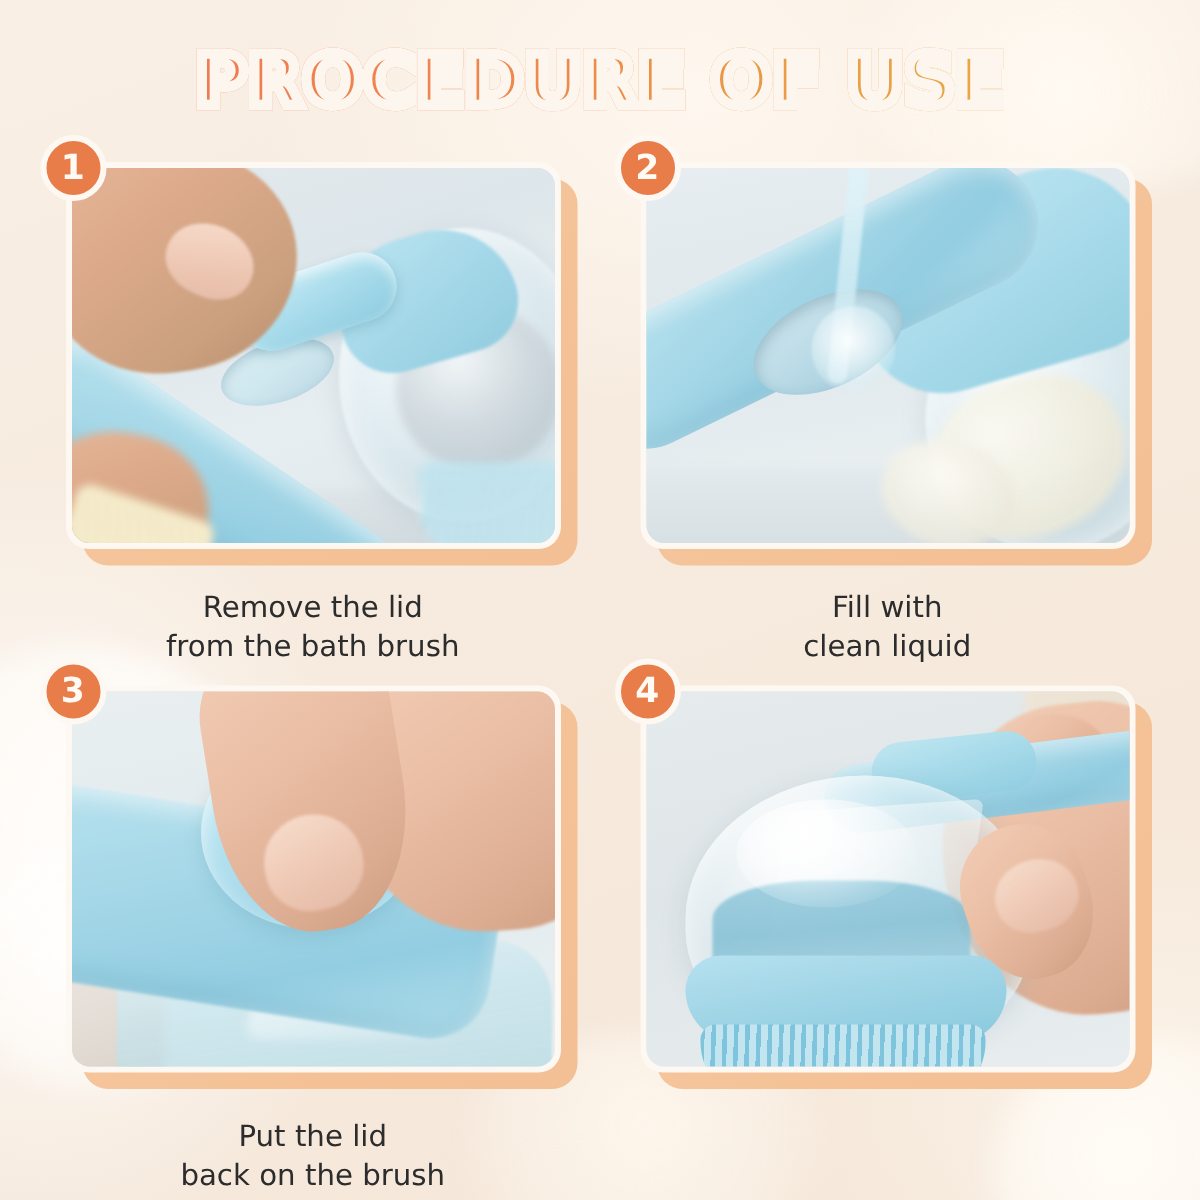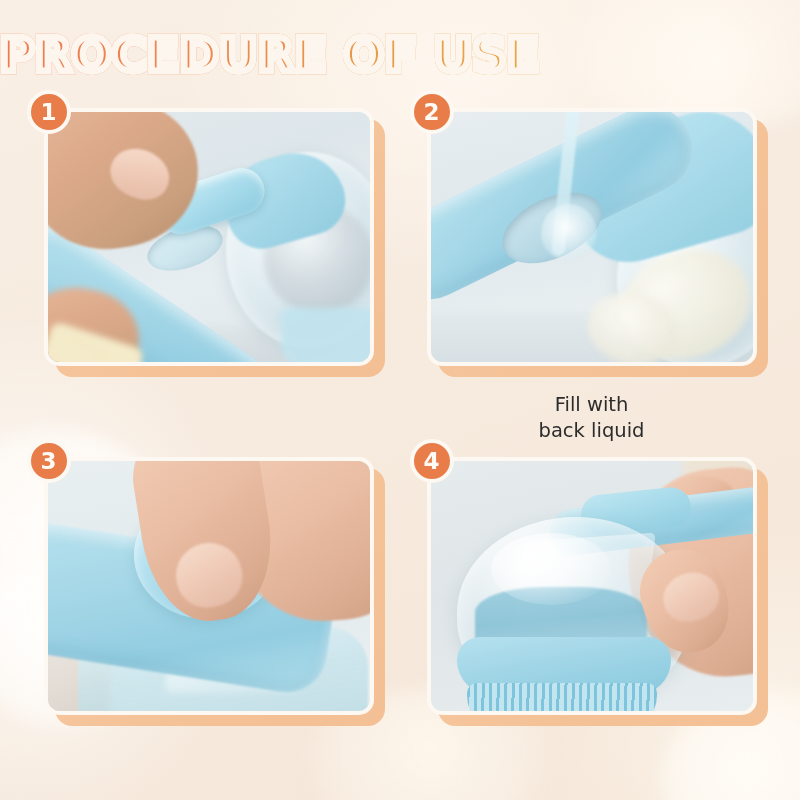--- a/index.html
+++ b/index.html
@@ -43,20 +43,21 @@
   .fabric-d { left: 560px; top: -40px; width: 300px; height: 170px;
               background: radial-gradient(circle at 50% 60%, #fffaf2 0%, rgba(255,250,242,0.45) 60%, rgba(255,250,242,0) 82%); }
   .fabric-e { left: 300px; top: 690px; width: 260px; height: 150px;
               background: radial-gradient(circle at 50% 40%, #fdf6ec 0%, rgba(253,246,236,0.4) 60%, rgba(253,246,236,0) 82%); }
 
   
   .title-wrap {
     position: absolute;
     left: 0; top: 31px;
     width: 800px;
+    text-align: center;
   }
   .title {
     display: inline-block;
     font-family: "DejaVu Sans", sans-serif;
     font-size: 47px;
     font-weight: 700;
     letter-spacing: 0.5px;
     line-height: 1;
     -webkit-text-stroke: 7px #fdf6ee;
     paint-order: stroke fill;
@@ -453,20 +454,22 @@
               <div class="s1-slot"></div>
               <div class="s1-lid"></div>
               <div class="skin s1-thumb blur-s"></div>
               <div class="nail s1-thumbnail blur-s"></div>
               <div class="skin s1-hand2 blur-m"></div>
               <div class="s1-brushhair blur-m"></div>
             </div>
           </div>
           <div class="badge">1</div>
         </div>
+        <div class="caption">Remove the lid
+from the bath brush</div>
       </div>
 
       <div class="step">
         <div class="photo-shadow"></div>
         <div class="photo-frame">
           <div class="photo">
             <div class="scene">
               <div class="bg-studio2"></div>
               <div class="s2-counter blur-m"></div>
               <div class="dome s2-dome blur-s"></div>
@@ -475,21 +478,21 @@
               <div class="s2-head blur-s"></div>
               <div class="handle s2-handle"></div>
               <div class="s2-slot"></div>
               <div class="s2-stream blur-s"></div>
               <div class="s2-splash blur-s"></div>
             </div>
           </div>
           <div class="badge">2</div>
         </div>
         <div class="caption">Fill with
-back liquid</div>
+clean liquid</div>
       </div>
 
     </div>
 
     <div class="step-row">
 
       <div class="step">
         <div class="photo-shadow"></div>
         <div class="photo-frame">
           <div class="photo">
@@ -500,20 +503,22 @@
               <div class="s3-glasshl blur-m"></div>
               <div class="handle s3-handle blur-s"></div>
               <div class="s3-lid"></div>
               <div class="skin-light s3-knuckle blur-s"></div>
               <div class="skin-light s3-finger"></div>
               <div class="nail s3-nail blur-s"></div>
             </div>
           </div>
           <div class="badge">3</div>
         </div>
+        <div class="caption">Put the lid
+back on the brush</div>
       </div>
 
       <div class="step">
         <div class="photo-shadow"></div>
         <div class="photo-frame">
           <div class="photo">
             <div class="scene">
               <div class="s4-bg"></div>
               <div class="s4-towel blur-m"></div>
               <div class="skin-light s4-hand blur-s"></div>

